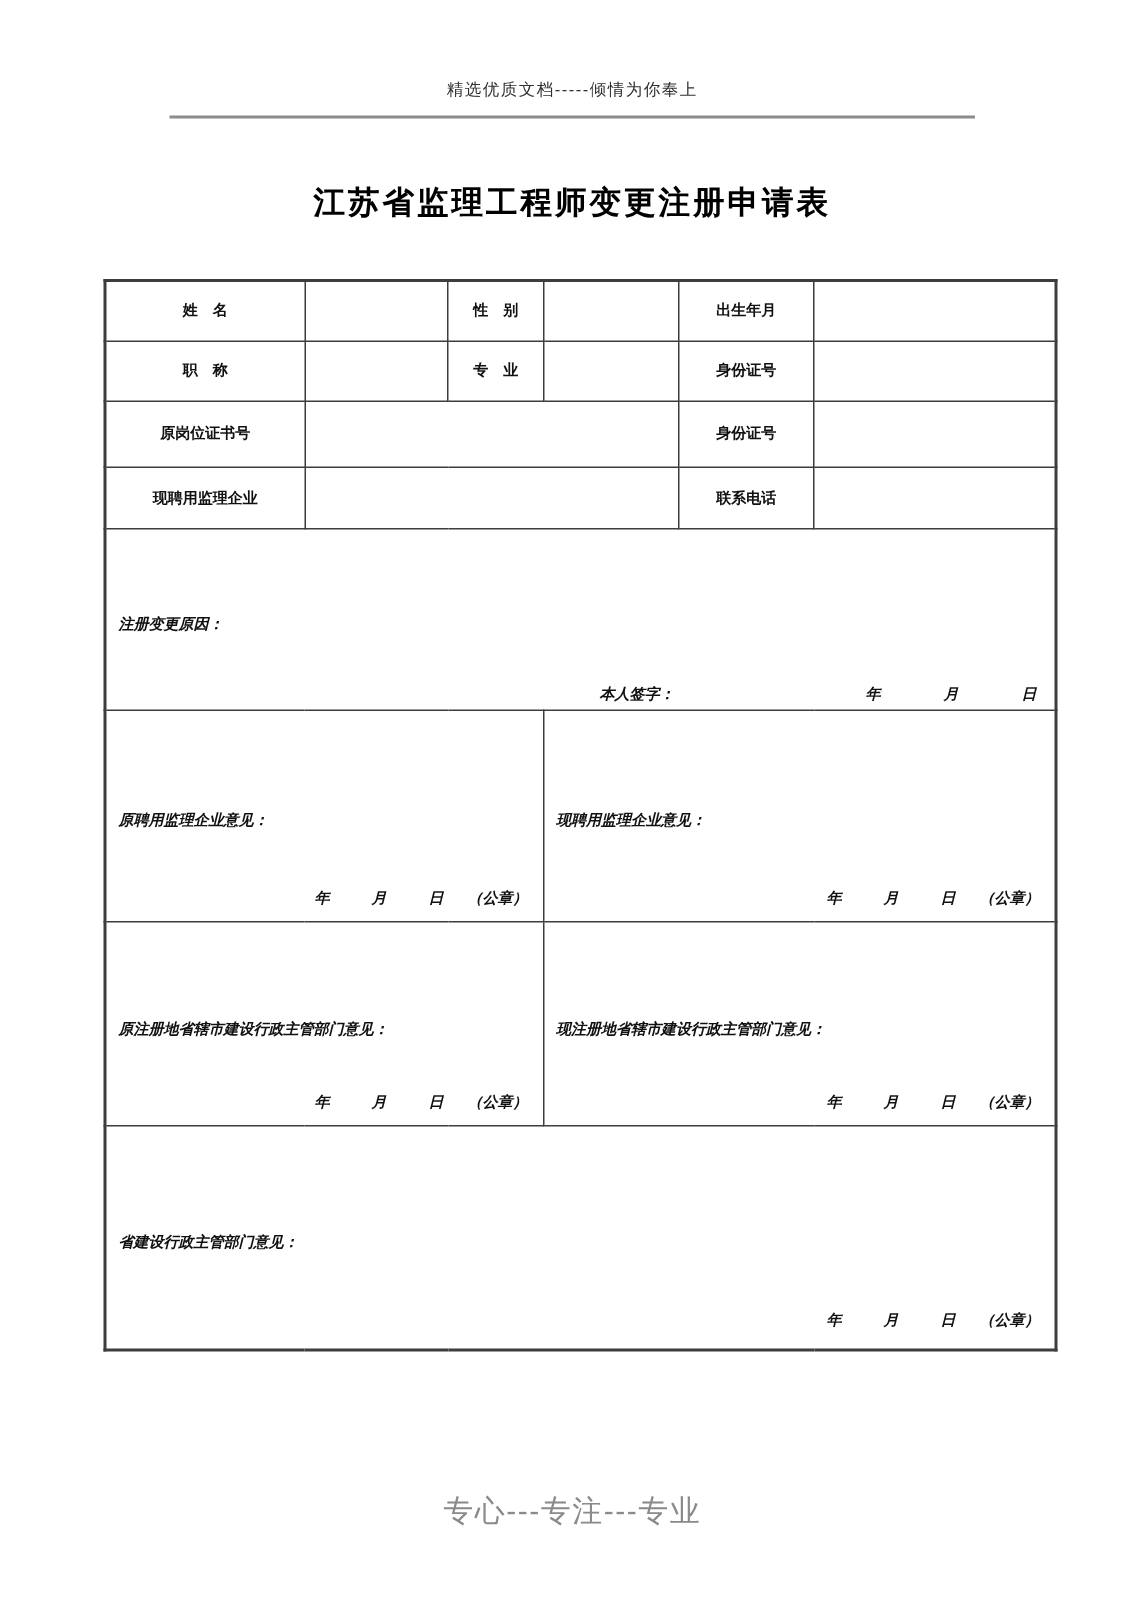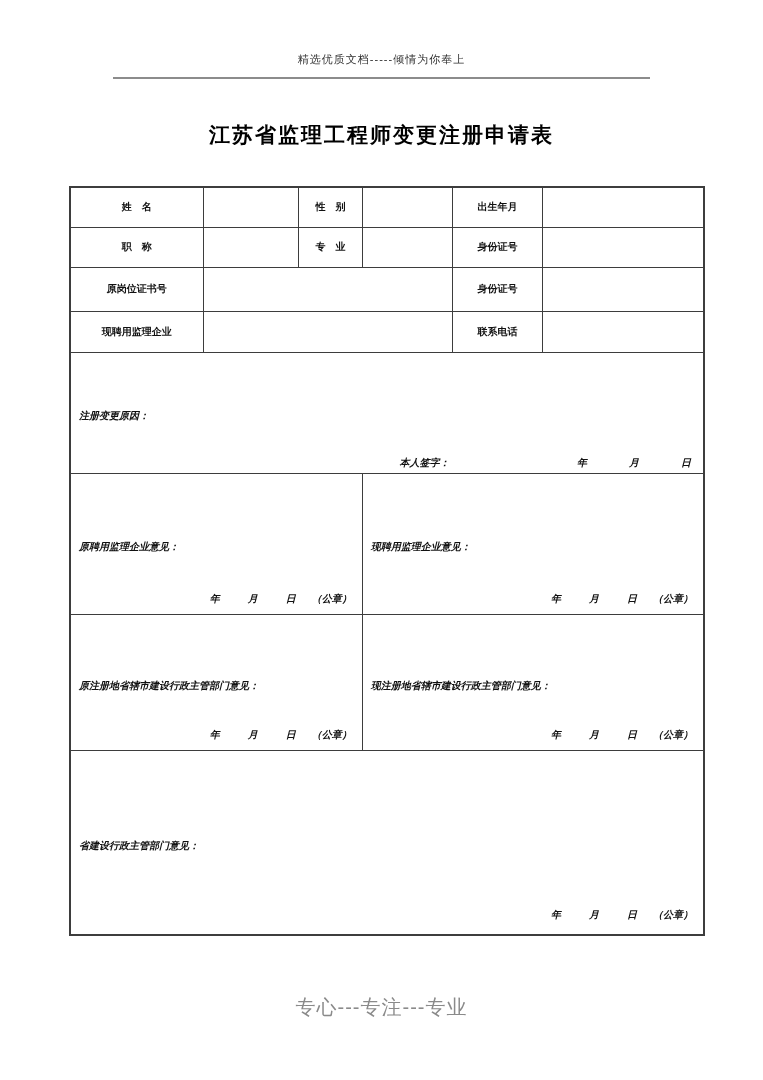--- a/index.html
+++ b/index.html
@@ -206,21 +206,21 @@
         <td class="block" colspan="3">
           <div class="block-label">现注册地省辖市建设行政主管部门意见：</div>
           <div class="stamp-line">
             <span>年</span>
             <span>月</span>
             <span>日</span>
             <span class="seal">（公章）</span>
           </div>
         </td>
       </tr>
-      <tr class="r9" style="height:185px;padding-left:24px;">
+      <tr class="r9" style="height:150px;padding-left:24px;">
         <td class="block" colspan="6">
           <div class="block-label">省建设行政主管部门意见：</div>
           <div class="stamp-line">
             <span>年</span>
             <span>月</span>
             <span>日</span>
             <span class="seal">（公章）</span>
           </div>
         </td>
       </tr>

